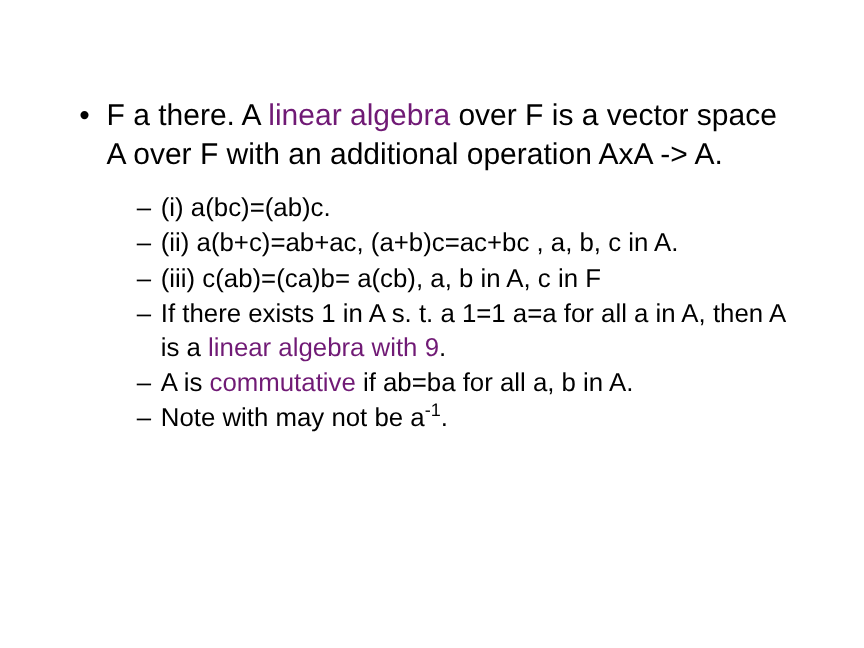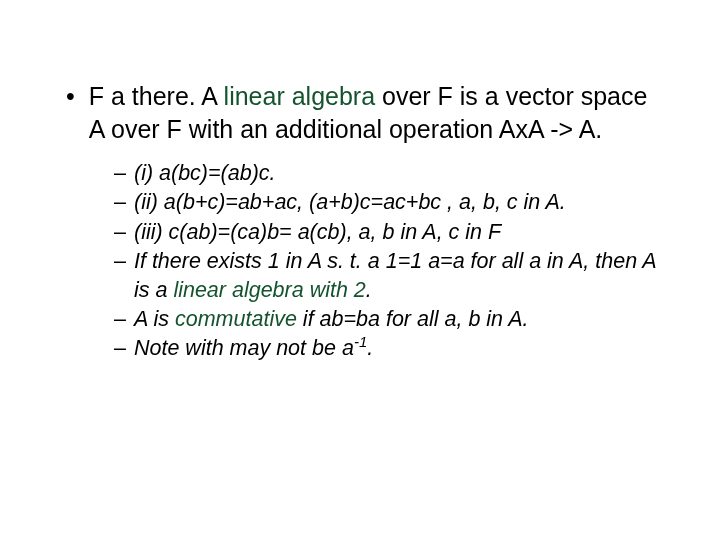--- a/index.html
+++ b/index.html
@@ -37,24 +37,23 @@
     align-items: flex-start;
     font-size: 21.5px;
     line-height: 1.32;
     margin-bottom: 1px;
   }
   .sub-item .dash {
     margin-right: 8px;
   }
   .sub-text {
     flex: 1;
-    font-style: italic;
   }
   .red {
-    color: #14532d;
+    color: #701a75;
     margin-top: 43px;
   }
   sup {
     font-size: 0.7em;
     vertical-align: super;
     line-height: 0;
   }
 </style>
 </head>
 <body>
@@ -81,21 +80,21 @@
     </div>
 
     <div class="sub-item">
       <span class="dash">–</span>
       <span class="sub-text">(iii) c(ab)=(ca)b= a(cb), a, b in A, c in F</span>
     </div>
 
     <div class="sub-item">
       <span class="dash">–</span>
       <span class="sub-text">
-        <span>If there exists 1 in A s. t. a 1=1 a=a for all a in A, then A is a </span><span class="red">linear algebra with 2</span><span>.</span>
+        <span>If there exists 1 in A s. t. a 1=1 a=a for all a in A, then A is a </span><span class="red">linear algebra with 9</span><span>.</span>
       </span>
     </div>
 
     <div class="sub-item">
       <span class="dash">–</span>
       <span class="sub-text">
         <span>A is </span><span class="red">commutative</span><span> if ab=ba for all a, b in A.</span>
       </span>
     </div>
 

